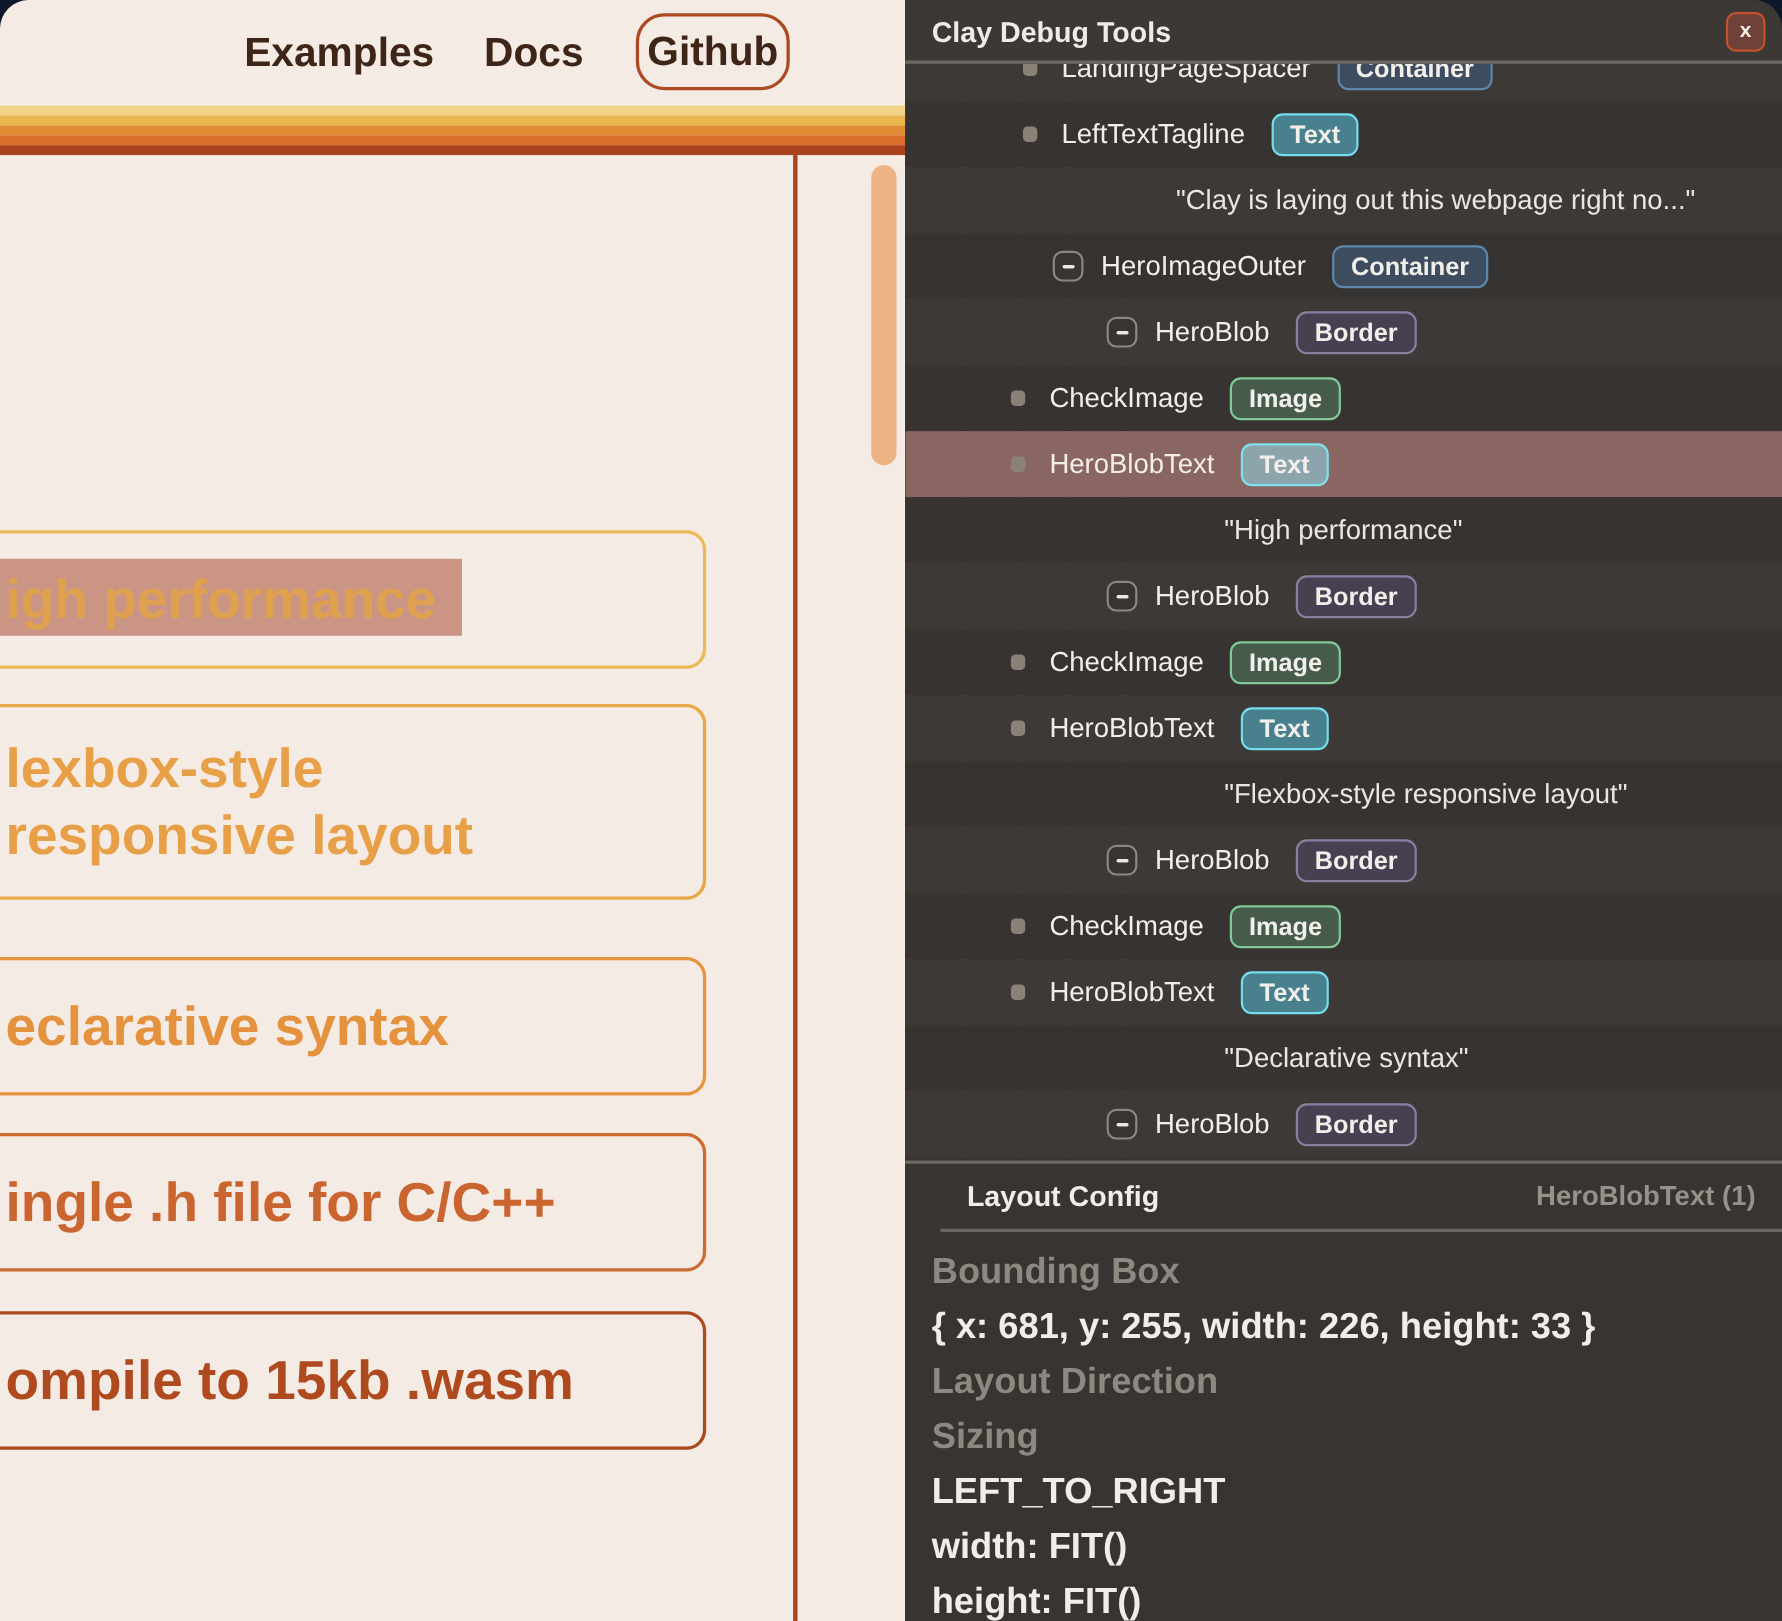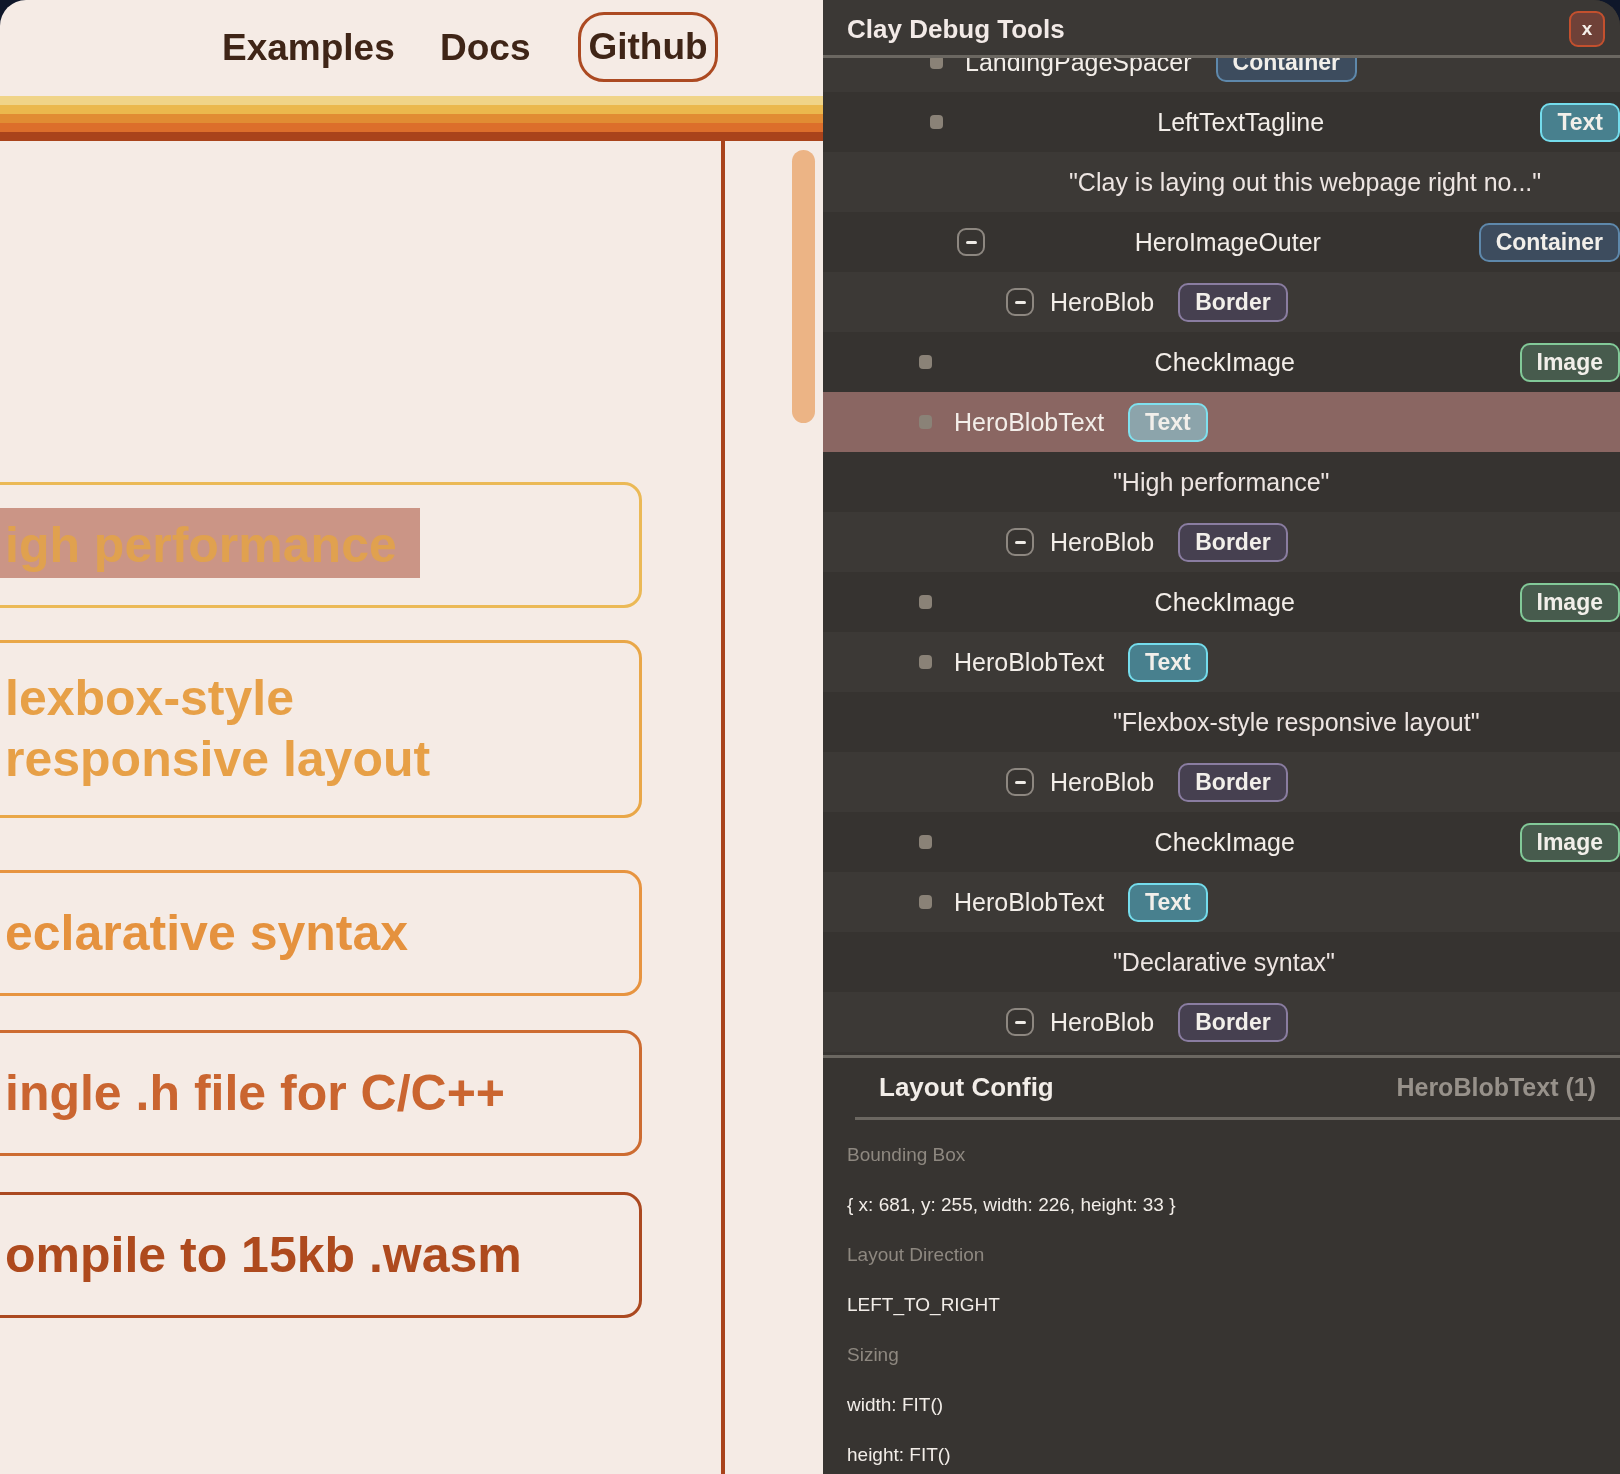--- a/index.html
+++ b/index.html
@@ -35,21 +35,21 @@
   .panel-title{position:absolute;left:24px;top:0;height:58px;display:flex;align-items:center;
     font-size:26px;font-weight:600;color:#F2EAE7;}
   .close-btn{position:absolute;right:15px;top:11px;width:36px;height:36px;border-radius:9px;
     background:#6F4138;border:2.5px solid #C3502E;display:flex;align-items:center;justify-content:center;
     color:#F5EFE9;font-size:19px;font-weight:700;z-index:11;}
 
   .tree{position:absolute;left:0;top:0;right:0;height:1055px;overflow:hidden;z-index:1;}
   .tree-inner{position:absolute;left:0;top:32px;right:0;}
   .trow{height:60px;display:flex;align-items:center;position:relative;z-index:6;}
   .trow.even{background:#3C3936;}
-  .trow.odd{background:#363330;justify-content:space-between;}
+  .trow.odd{background:#363330;}
   .trow.hl{background:#8A6662;}
   .guide{position:absolute;width:2px;background:#8B817D;z-index:5;}
   .g1{left:4px;top:58px;height:994px;}
   .g2{left:54px;top:58px;height:994px;}
   .g3{left:101px;top:58px;height:994px;}
   .g4{left:149px;top:58px;height:994px;}
   .g5{left:197px;top:272px;height:780px;}
 
   .pad-himg{padding-left:134px;}
   .pad-lp{padding-left:107px;}
@@ -71,21 +71,21 @@
   .b-text-hl{background:#8CA4AB;border-color:#7FE0EE;}
   .b-border{background:#464050;border-color:#8A7DA1;}
   .b-image{background:#475B4D;border-color:#82C998;}
 
   .config{position:absolute;left:0;top:1055px;right:0;bottom:0;background:#373431;border-top:3px solid #6B6761;z-index:10;}
   .config-header{height:62px;display:flex;align-items:center;justify-content:space-between;
     padding:3px 24px;border-bottom:3px solid #6B6761;margin-left:32px;}
   .config-title{font-size:26px;font-weight:600;color:#F2EDE8;}
   .config-selected{font-size:25px;font-weight:700;color:#97918A;}
   .config-body{padding:10px 24px 0 24px;}
-  .cfg-line{height:50px;display:flex;align-items:center;font-size:19px;font-weight:400;white-space:nowrap;}
+  .cfg-line{height:50px;display:flex;align-items:center;font-size:33px;font-weight:700;white-space:nowrap;}
   .cfg-label{color:#8E8880;}
   .cfg-value{color:#F2EDE8;}
 </style>
 </head>
 <body>
 
 <div id="stage">
 <div id="frame">
 
   <div class="page-left">
@@ -248,22 +248,22 @@
 
     <div class="config">
       <div class="config-header">
         <span class="config-title">Layout Config</span>
         <span class="config-selected">HeroBlobText (1)</span>
       </div>
       <div class="config-body">
         <div class="cfg-line cfg-label">Bounding Box</div>
         <div class="cfg-line cfg-value">{ x: 681, y: 255, width: 226, height: 33 }</div>
         <div class="cfg-line cfg-label">Layout Direction</div>
+        <div class="cfg-line cfg-label">Sizing</div>
         <div class="cfg-line cfg-value">LEFT_TO_RIGHT</div>
-        <div class="cfg-line cfg-label">Sizing</div>
         <div class="cfg-line cfg-value">width: FIT()</div>
         <div class="cfg-line cfg-value">height: FIT()</div>
       </div>
     </div>
 
   </div>
 </div>
 </div>
 
 </body></html>

